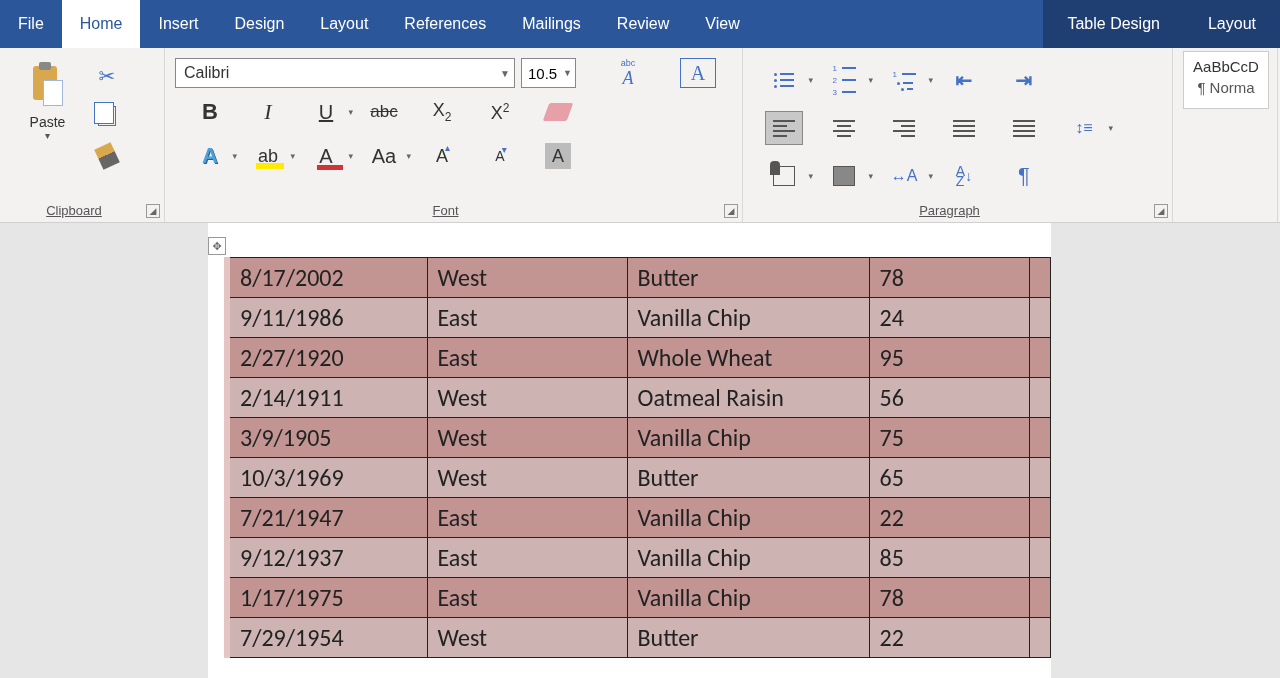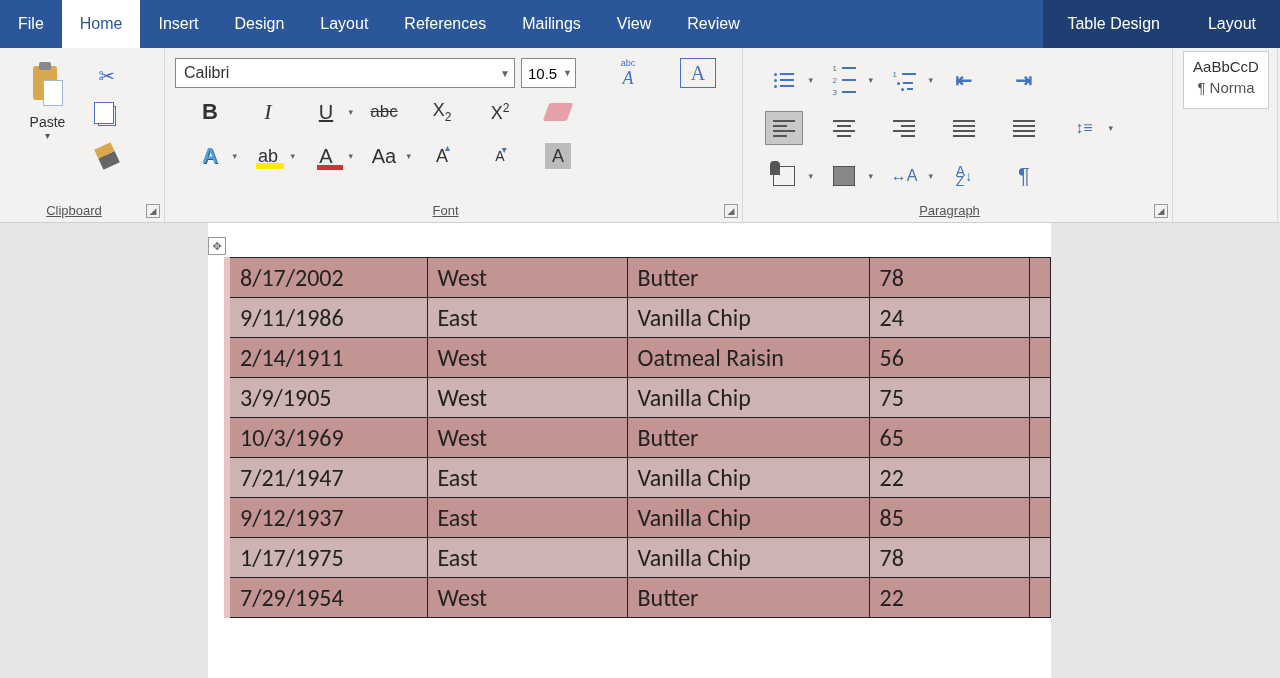--- a/index.html
+++ b/index.html
@@ -108,22 +108,22 @@
 
 <div class="menubar">
   <div id="menutabs" style="display:flex">
       <div class="tab">File</div>
       <div class="tab active">Home</div>
       <div class="tab">Insert</div>
       <div class="tab">Design</div>
       <div class="tab">Layout</div>
       <div class="tab">References</div>
       <div class="tab">Mailings</div>
+      <div class="tab">Review</div>
       <div class="tab">View</div>
-      <div class="tab">Review</div>
     </div>
   <div class="spacer"></div>
   <div class="ctx" id="ctxtabs">
       <div class="tab">Table Design</div>
       <div class="tab">Layout</div>
     </div>
 </div>
 
 <div class="ribbon">
 
@@ -384,20 +384,27 @@
             <td class="sel-marker"></td>
           </tr>
           <tr>
             <td class="col-date">9/11/1986</td>
             <td class="col-region">East</td>
             <td class="col-product">Vanilla Chip</td>
             <td class="col-qty">24</td>
             <td class="sel-marker"></td>
           </tr>
           <tr>
+            <td class="col-date">2/27/1920</td>
+            <td class="col-region">East</td>
+            <td class="col-product">Whole Wheat</td>
+            <td class="col-qty">95</td>
+            <td class="sel-marker"></td>
+          </tr>
+          <tr>
             <td class="col-date">2/14/1911</td>
             <td class="col-region">West</td>
             <td class="col-product">Oatmeal Raisin</td>
             <td class="col-qty">56</td>
             <td class="sel-marker"></td>
           </tr>
           <tr>
             <td class="col-date">3/9/1905</td>
             <td class="col-region">West</td>
             <td class="col-product">Vanilla Chip</td>

